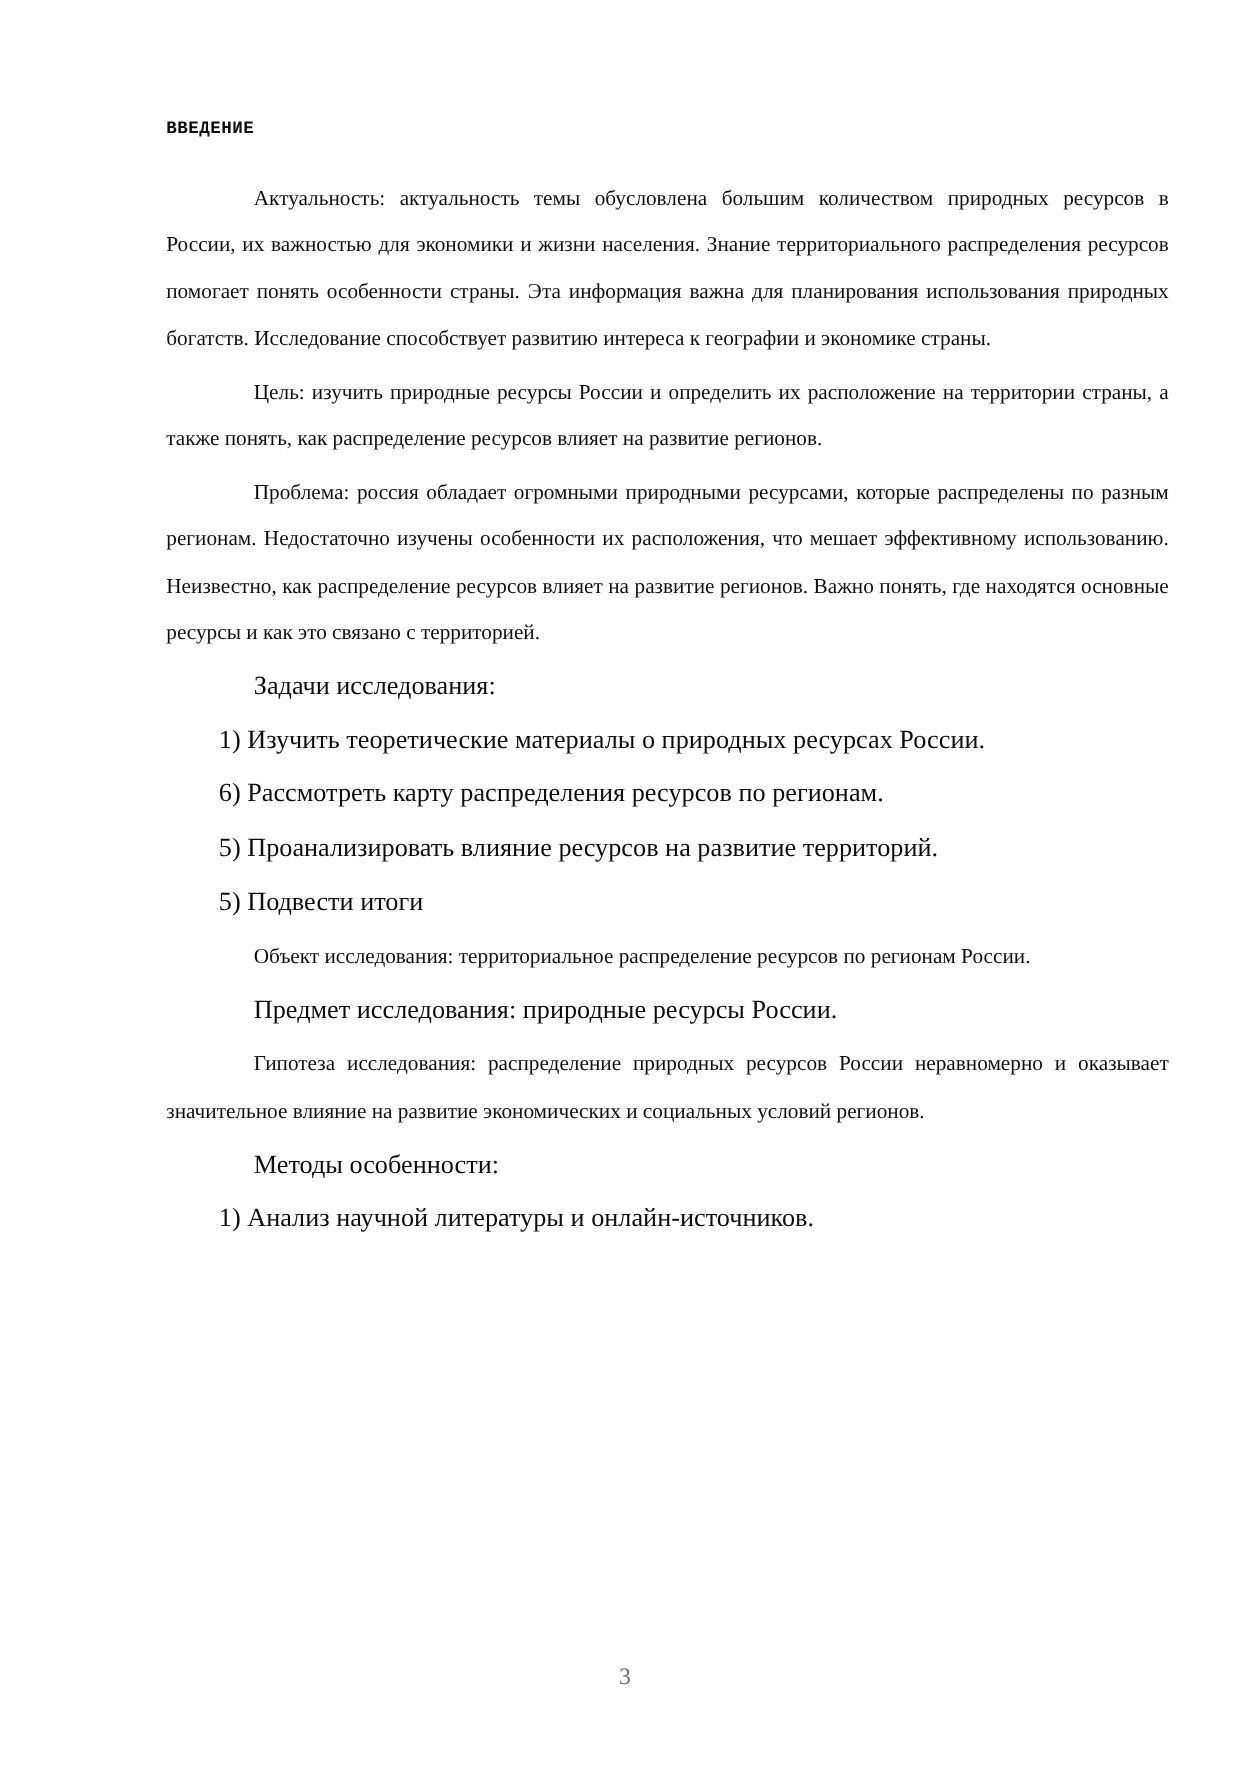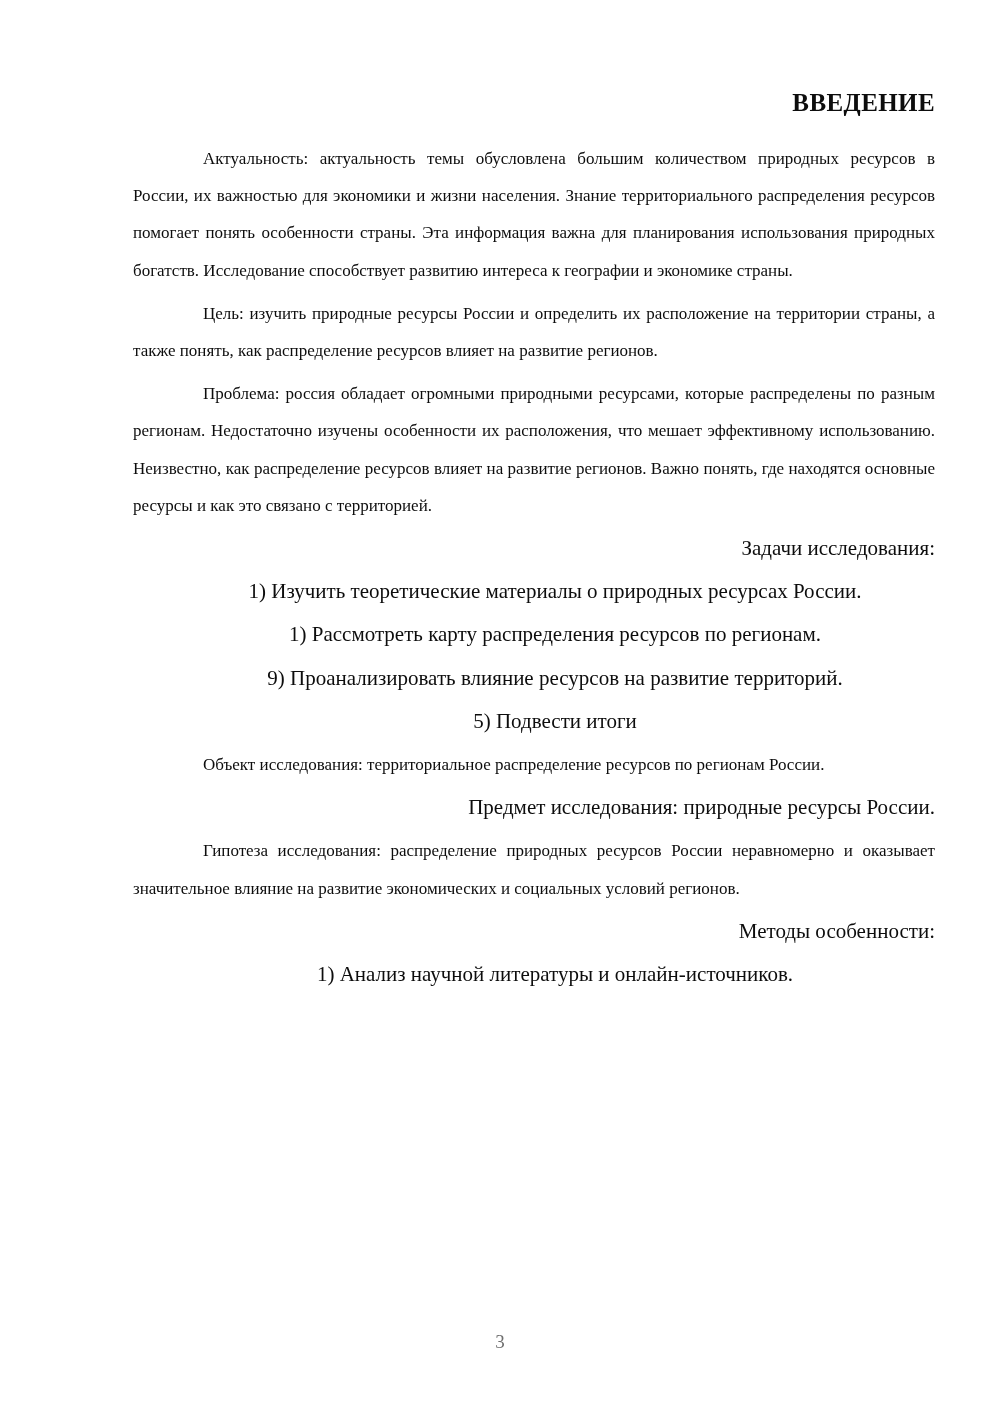--- a/index.html
+++ b/index.html
@@ -22,56 +22,57 @@
   }
 
   .content {
     position: absolute;
     left: 133px;
     top: 88px;
     width: 802px;
   }
 
   .doc-title {
-    font-size: 25px;
+    font-size: 14px;
     font-weight: bold;
-    text-align: right;
+    text-align: left;
     letter-spacing: 0.4px;
     line-height: 30px;
     margin: 0 0 22px 0;
+    font-family: Liberation Mono, monospace;
   }
 
   .para {
     font-size: 17px;
     line-height: 37.2px;
     text-align: justify;
     text-justify: inter-word;
     text-indent: 70px;
     margin: 0 0 6px 0;
     hyphens: none;
   }
 
   .para-heading {
     font-size: 21px;
     line-height: 37.2px;
-    text-align: right;
+    text-align: left;
     text-indent: 70px;
     margin: 0 0 6px 0;
   }
 
   .list {
     list-style: none;
     margin: 0;
     padding: 0;
   }
 
   .list-item {
     font-size: 21px;
     line-height: 37.2px;
-    text-align: center;
+    text-align: left;
     text-indent: 42px;
     margin: 0 0 6px 0;
   }
 
   .page-number {
     position: absolute;
     left: 0;
     right: 0;
     top: 1330px;
     text-align: center;
@@ -93,22 +94,22 @@
     <p class="para">Актуальность: актуальность темы обусловлена большим количеством природных ресурсов в России, их важностью для экономики и жизни населения. Знание территориального распределения ресурсов помогает понять особенности страны. Эта информация важна для планирования использования природных богатств. Исследование способствует развитию интереса к географии и экономике страны.</p>
 
     <p class="para">Цель: изучить природные ресурсы России и определить их расположение на территории страны, а также понять, как распределение ресурсов влияет на развитие регионов.</p>
 
     <p class="para">Проблема: россия обладает огромными природными ресурсами, которые распределены по разным регионам. Недостаточно изучены особенности их расположения, что мешает эффективному использованию. Неизвестно, как распределение ресурсов влияет на развитие регионов. Важно понять, где находятся основные ресурсы и как это связано с территорией.</p>
 
     <p class="para-heading">Задачи исследования:</p>
 
     <ul class="list">
       <li class="list-item">1) Изучить теоретические материалы о природных ресурсах России.</li>
-      <li class="list-item">1) Рассмотреть карту распределения ресурсов по регионам.</li>
-      <li class="list-item">9) Проанализировать влияние ресурсов на развитие территорий.</li>
+      <li class="list-item">6) Рассмотреть карту распределения ресурсов по регионам.</li>
+      <li class="list-item">5) Проанализировать влияние ресурсов на развитие территорий.</li>
       <li class="list-item">5) Подвести итоги</li>
     </ul>
 
     <p class="para">Объект исследования: территориальное распределение ресурсов по регионам России.</p>
 
     <p class="para-heading">Предмет исследования: природные ресурсы России.</p>
 
     <p class="para">Гипотеза исследования: распределение природных ресурсов России неравномерно и оказывает значительное влияние на развитие экономических и социальных условий регионов.</p>
 
     <p class="para-heading">Методы особенности:</p>

